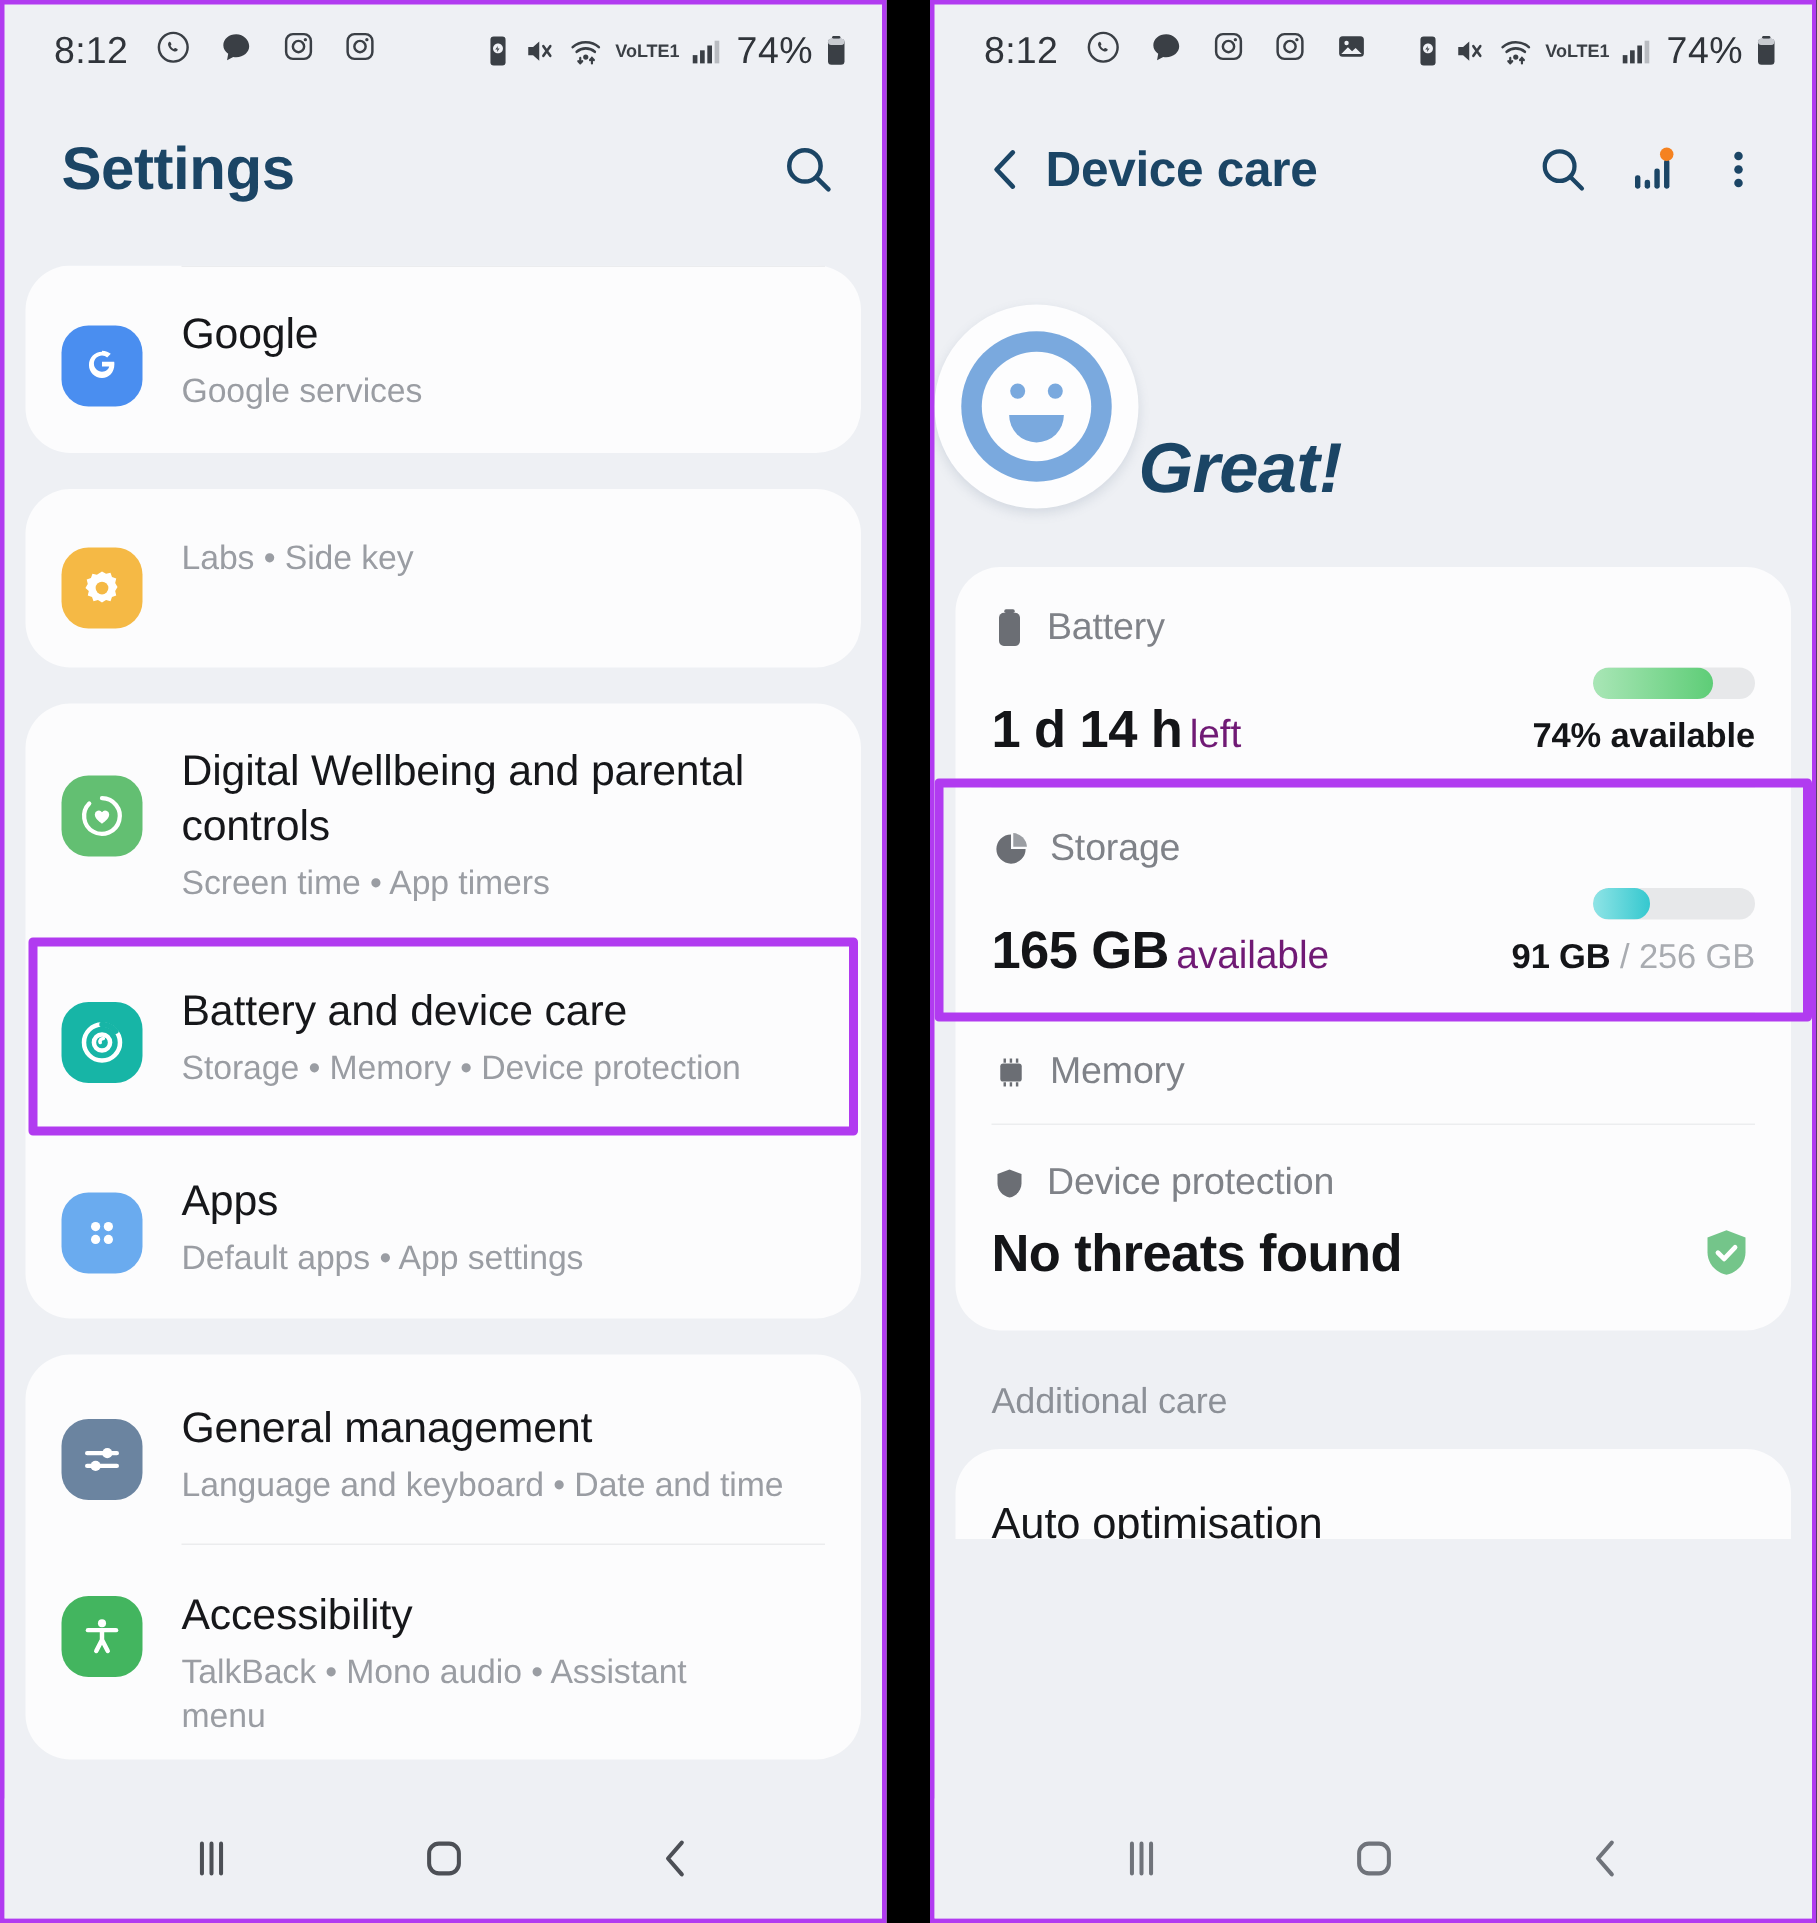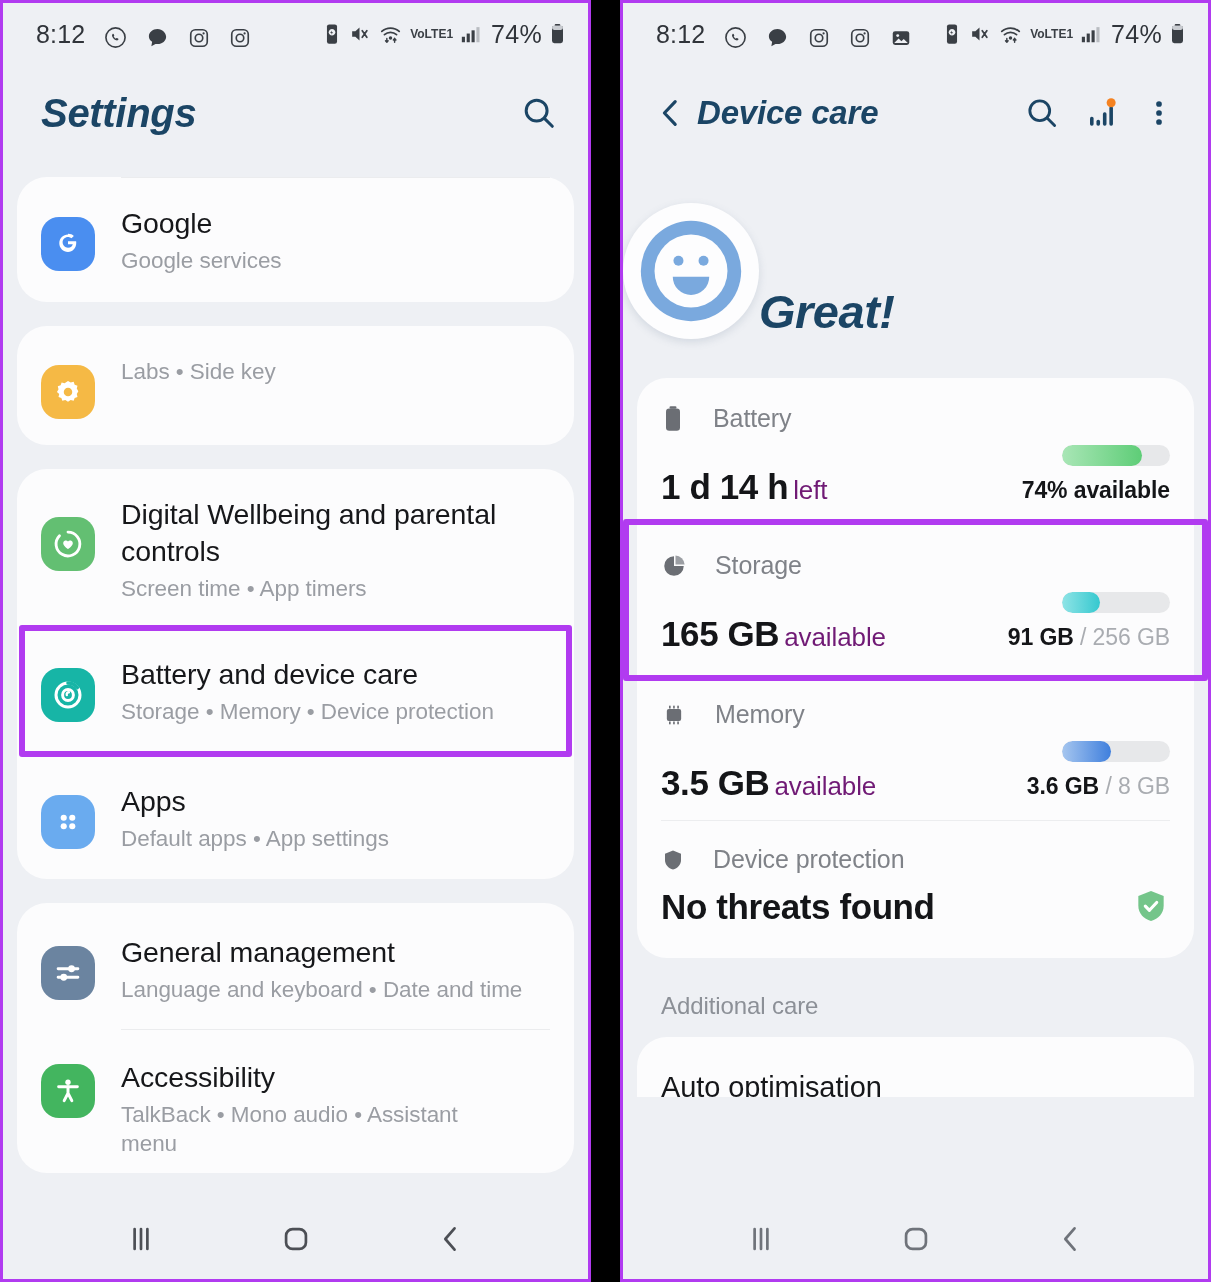--- a/index.html
+++ b/index.html
@@ -32,33 +32,32 @@
   
   .statusbar {
     height: 62px;
     flex: 0 0 62px;
     display: flex;
     align-items: center;
     justify-content: space-between;
     padding: 0 22px 0 33px;
     color: #3a3f45;
   }
-  .sb-left { display: flex; align-items: flex-end; gap: 19px; }
+  .sb-left { display: flex; align-items: flex-start; gap: 19px; }
   .sb-time { font-size: 25px; letter-spacing: .2px; color: #30343a; }
   .sb-right { display: flex; align-items: center; gap: 7px; }
   .sb-pct { font-size: 25px; color: #30343a; letter-spacing: .3px; margin-left: 2px;}
   .ic { display: block; }
 
   
   .appbar {
     flex: 0 0 112px;
     display: flex;
     align-items: center;
     padding: 0 30px 16px 38px;
-    font-style: italic;
   }
   .appbar.center { align-items: center; padding-left: 22px; }
   .title-lg {
     font-size: 40px;
     font-weight: bold;
     color: #1b4565;
     letter-spacing: -.3px;
     flex: 1;
   }
   .title-md {
@@ -164,21 +163,21 @@
     background: #fcfcfd;
     border-radius: 30px;
     margin: 39px 14px 0 14px;
     padding: 4px 0 6px 0;
   }
   .dcrow {
     padding: 22px 24px 20px 24px;
     position: relative;
     cursor: pointer;
   }
-  .dchead { display: flex; align-items: center; gap: 28px; }
+  .dchead { display: flex; align-items: center; gap: 13px; }
   .dchead-label {
     font-size: 25px;
     color: #7f8288;
     letter-spacing: -.1px;
   }
   .dcmain {
     display: flex;
     align-items: flex-end;
     justify-content: space-between;
     margin-top: 12px;
@@ -611,34 +610,20 @@
                   <rect x="7.4" y="3.4" width="1.5" height="2.6"></rect>
                   <rect x="11.2" y="3.4" width="1.5" height="2.6"></rect>
                   <rect x="15" y="3.4" width="1.5" height="2.6"></rect>
                   <rect x="7.4" y="18" width="1.5" height="2.6"></rect>
                   <rect x="11.2" y="18" width="1.5" height="2.6"></rect>
                   <rect x="15" y="18" width="1.5" height="2.6"></rect>
                 </g>
               </svg>
             <span class="dchead-label">Memory</span>
           </div>
-          <div class="dcmain">
-            <div class="dcbig">
-              <span>3.5 GB</span><span class="unit">available</span>
-            </div>
-            <div class="dcright">
-              <div class="bar">
-                <i style="width:45%;background:linear-gradient(90deg,#a6c6ef,#3f7fdd);"></i>
-              </div>
-              <div class="dcsub">
-                <span>3.6 GB</span>
-                <span class="muted">/ 8 GB</span>
-              </div>
-            </div>
-          </div>
         </div>
         <div class="dcdiv"></div>
 
         <div class="dcrow" style="padding-top:24px;padding-bottom:26px;">
           <div class="dchead">
             <svg width="24" height="26" viewBox="0 0 24 24">
                 <path d="M12 2.6l8 3.1v6.2c0 4.6-3.3 8.5-8 9.5-4.7-1-8-4.9-8-9.5V5.7z" fill="#6b6e74"></path>
               </svg>
             <span class="dchead-label">Device protection</span>
           </div>

